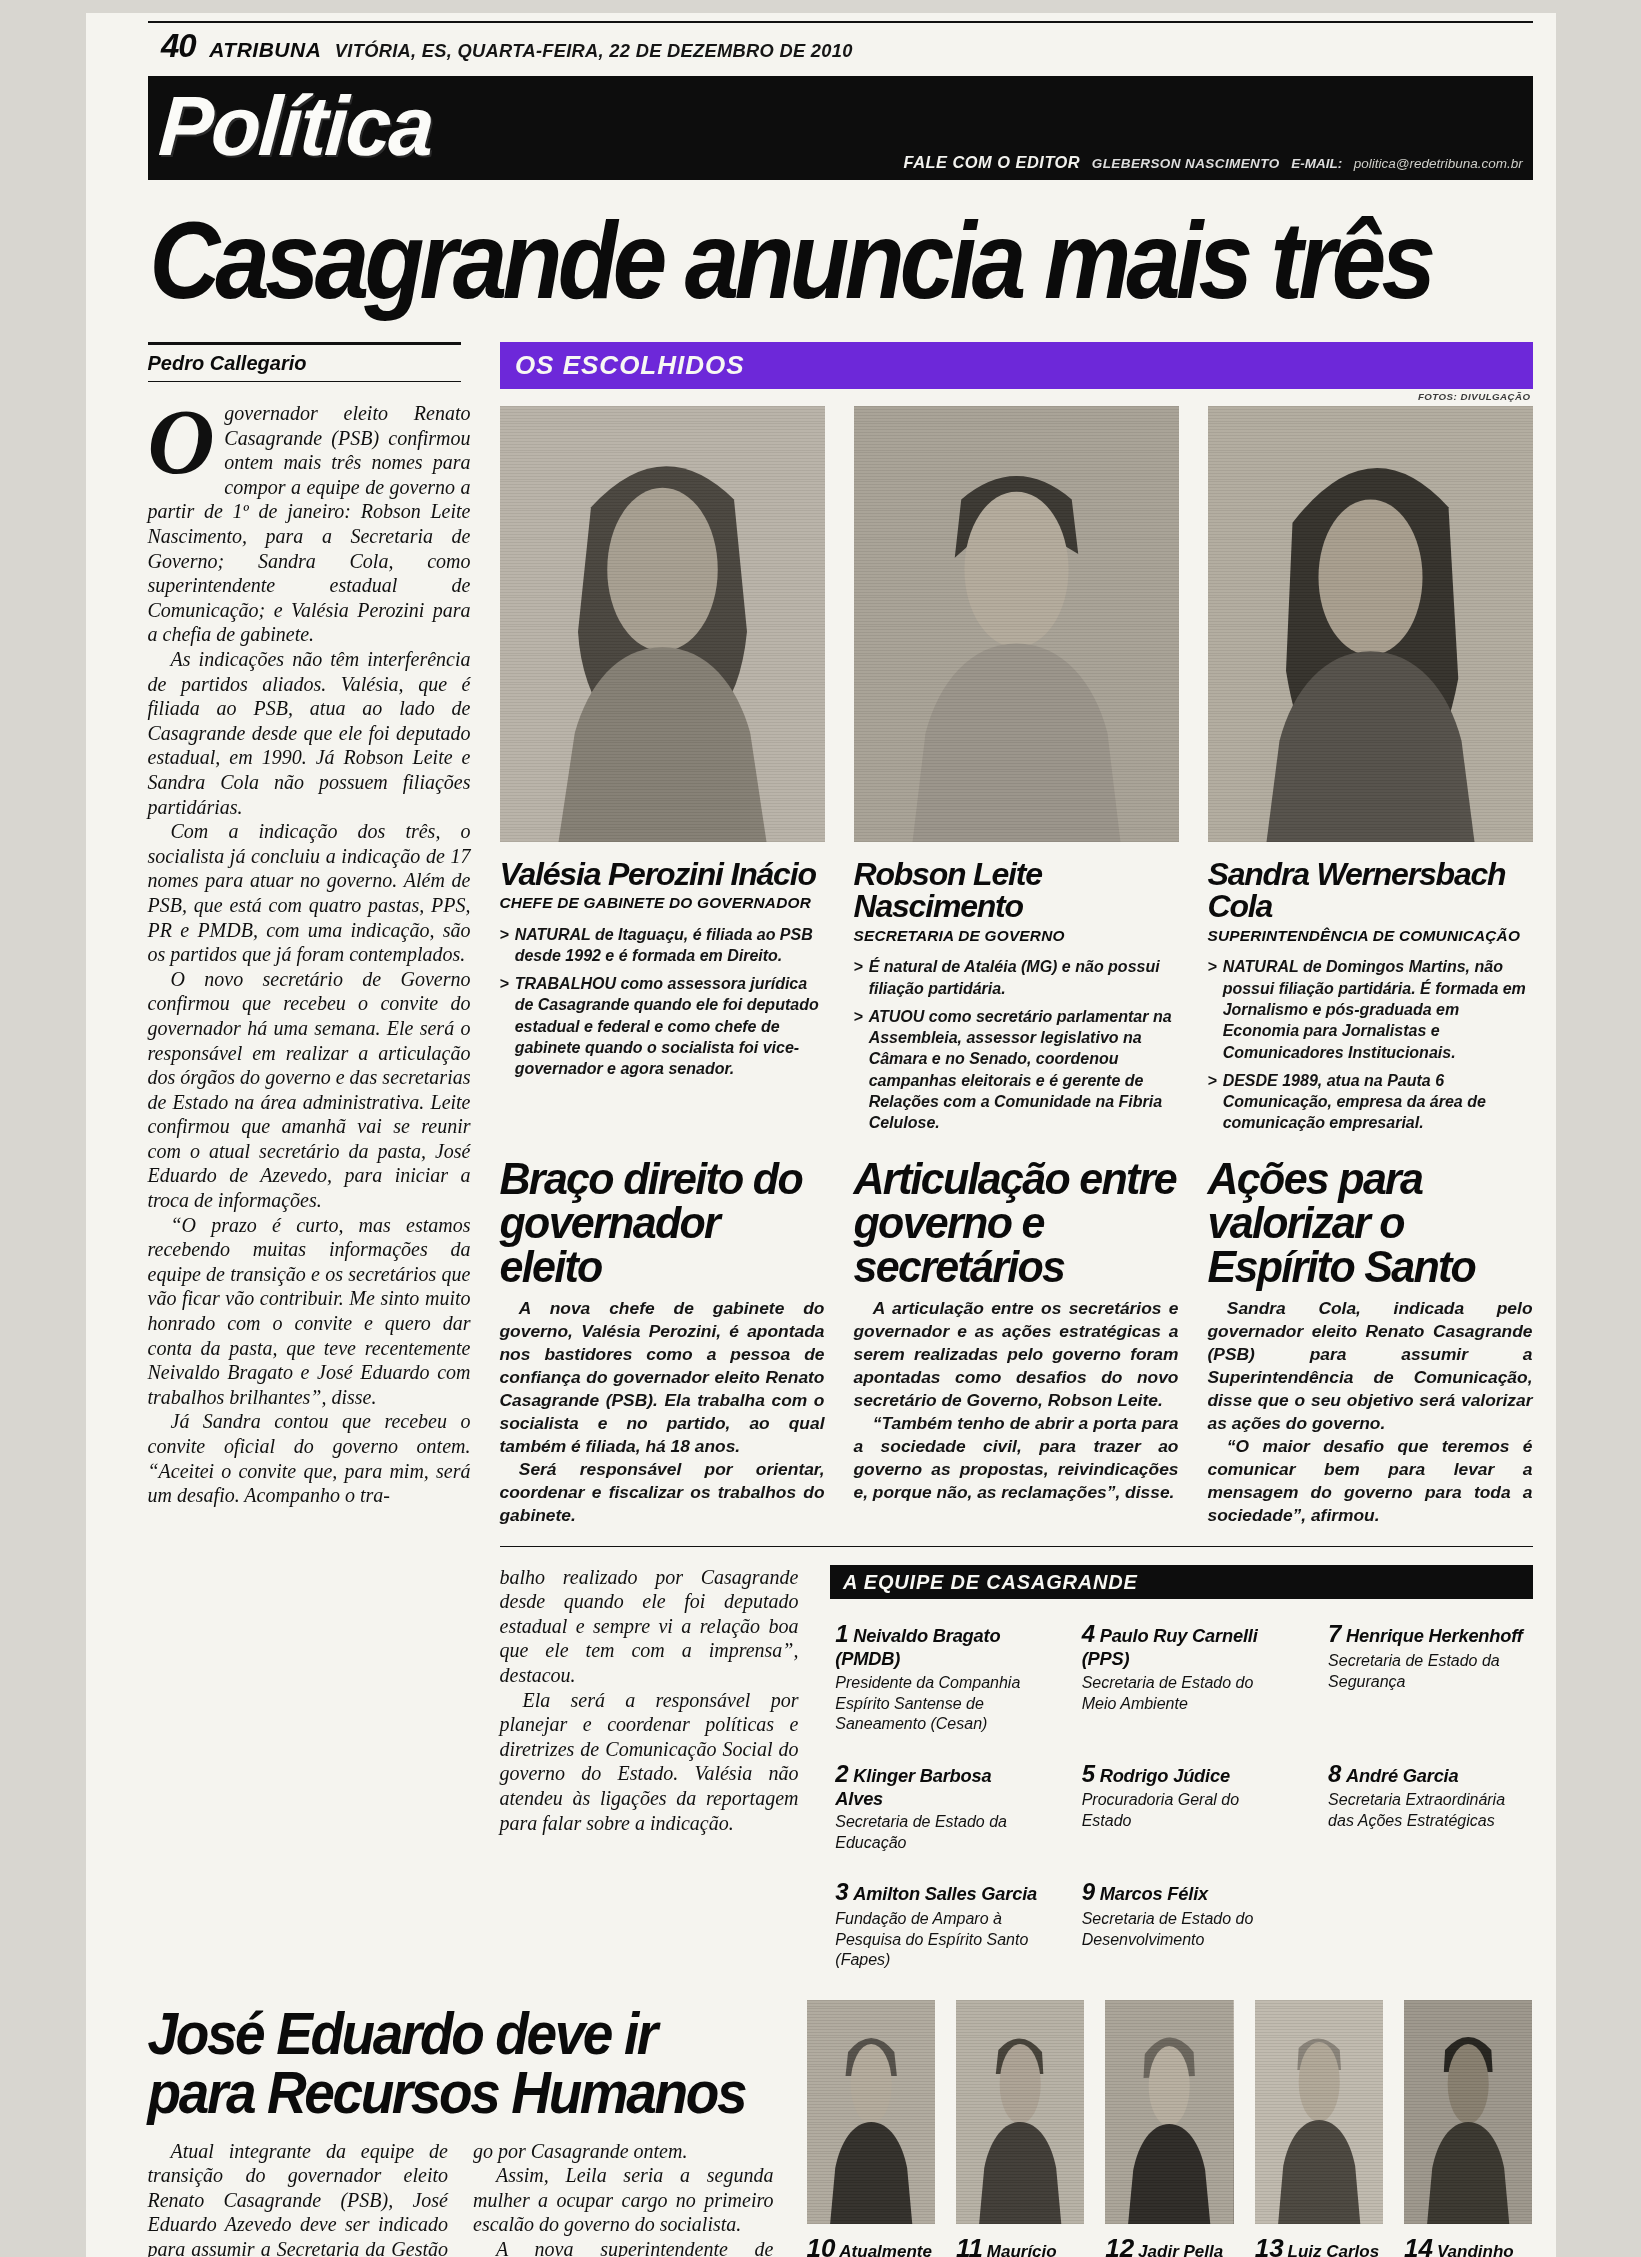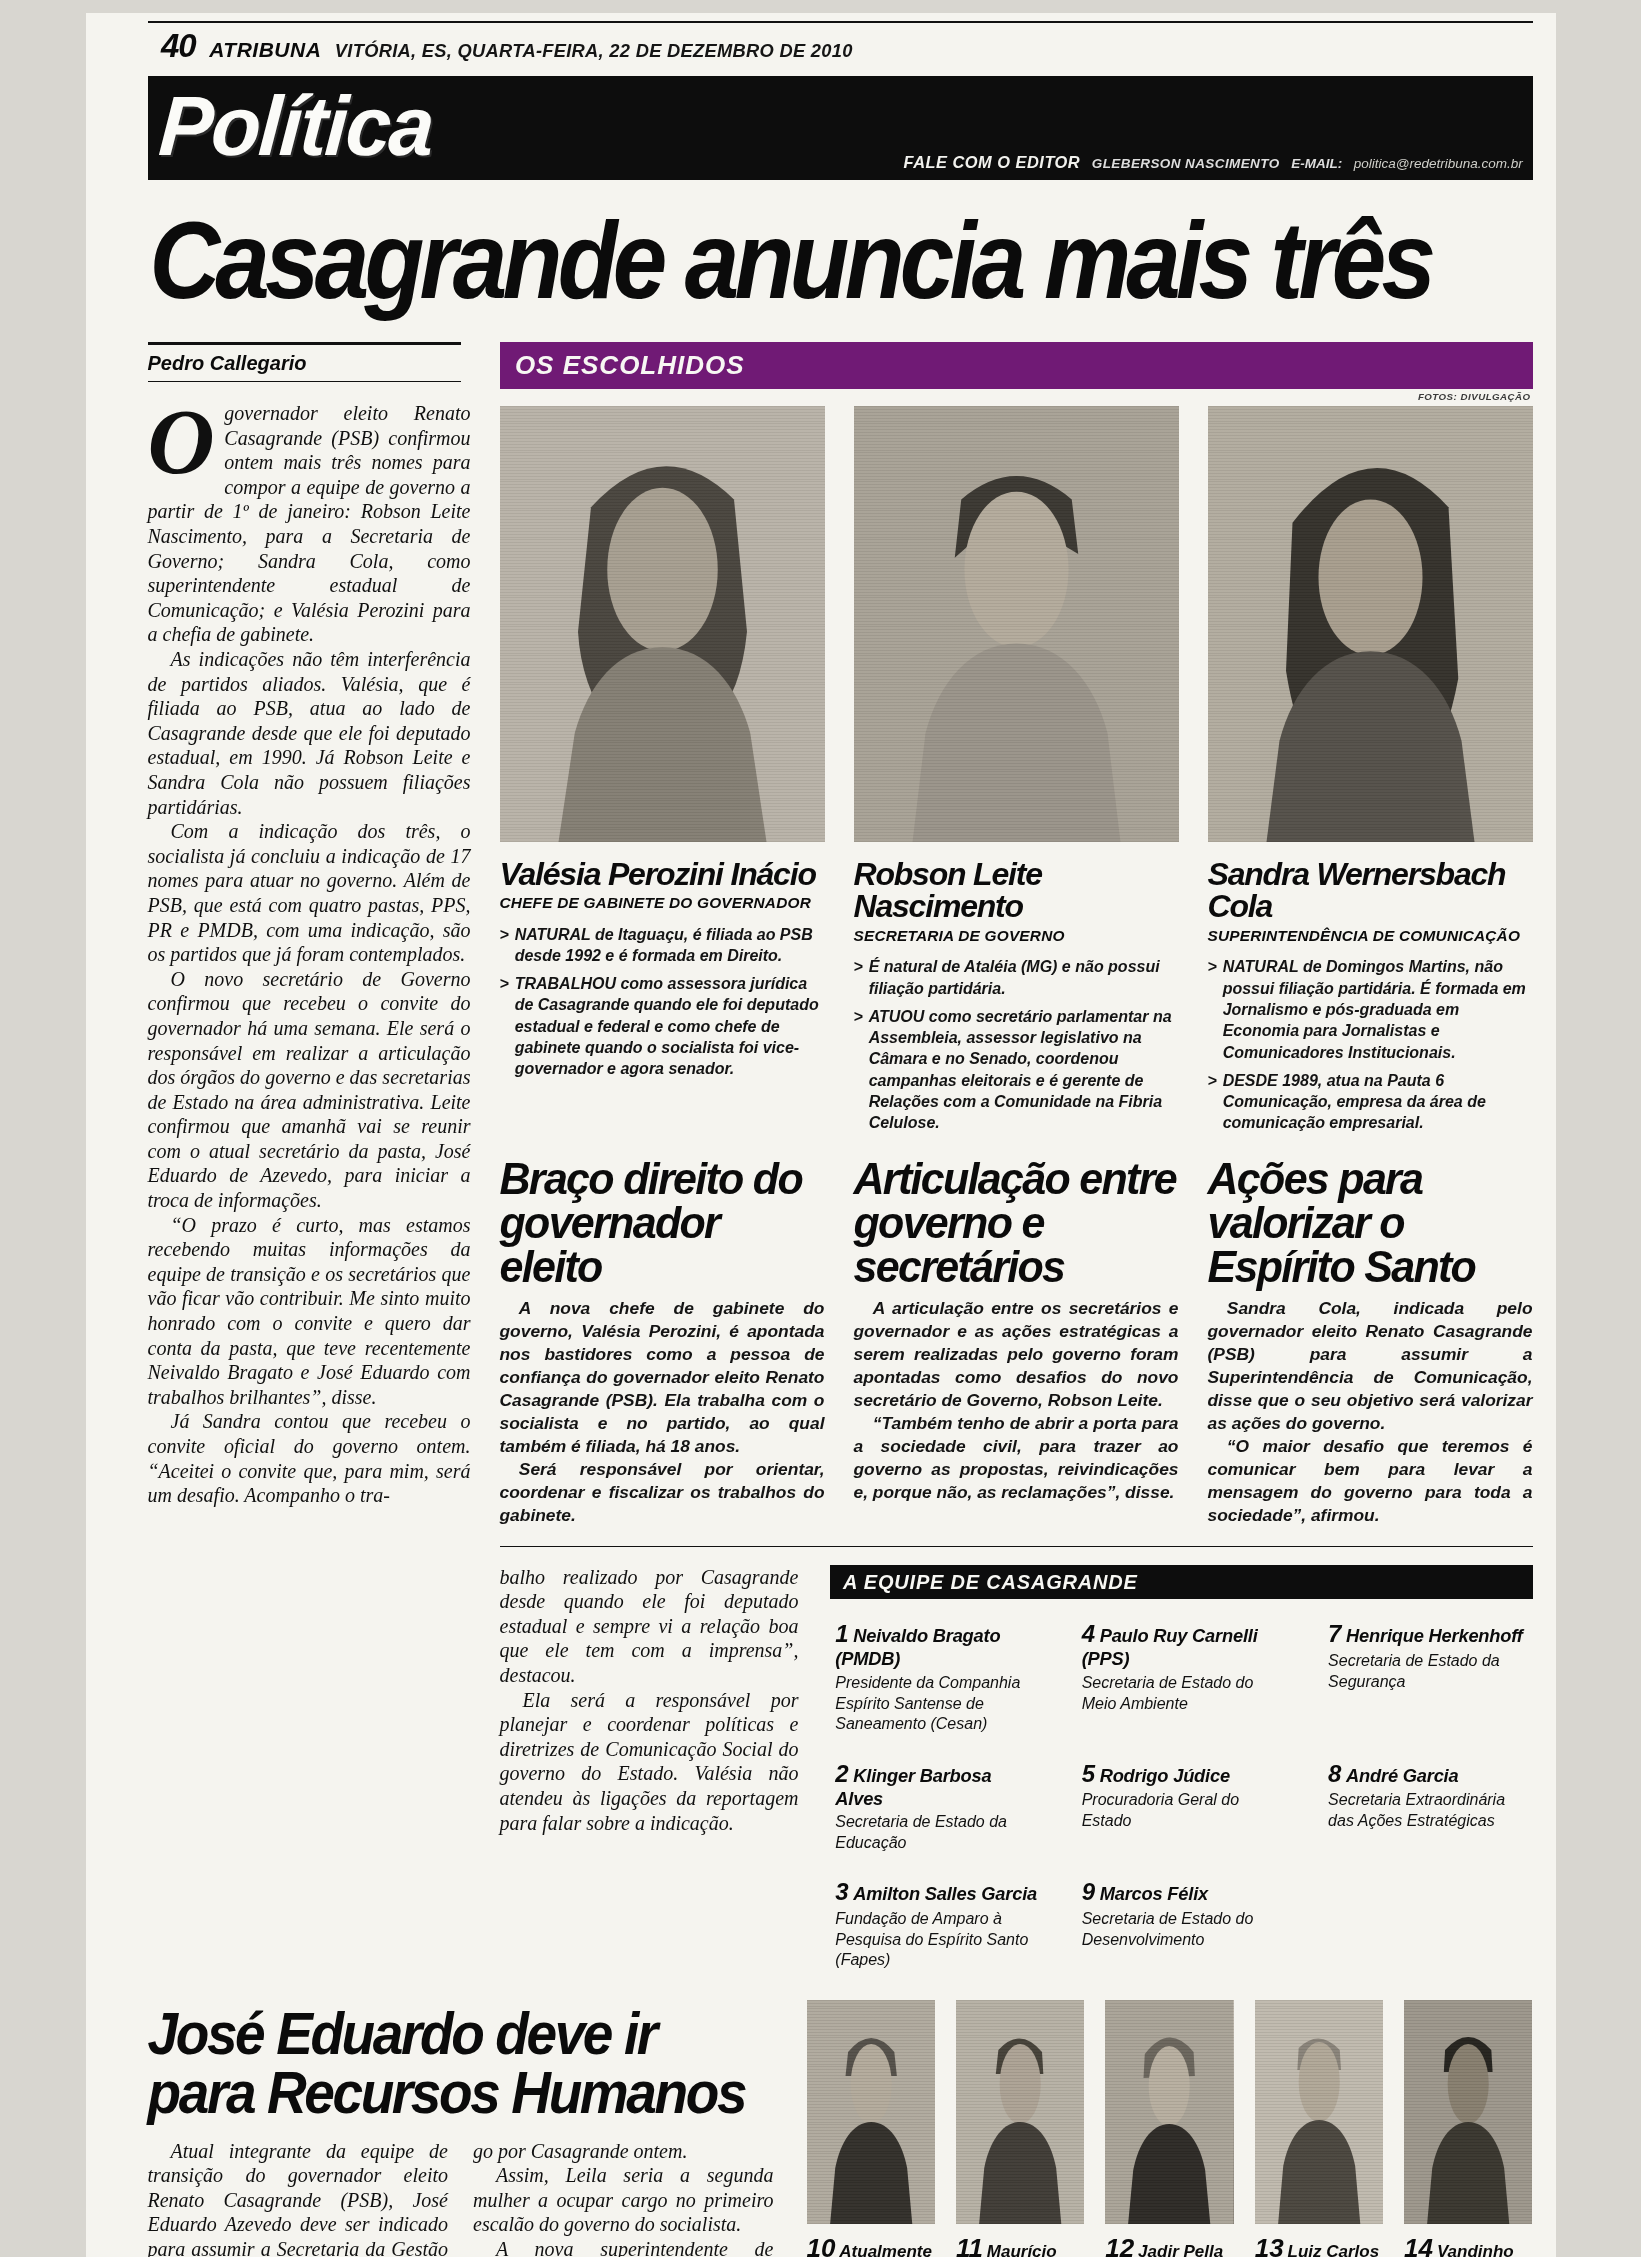--- a/index.html
+++ b/index.html
@@ -31,21 +31,21 @@
     margin:25px 0 7.7px 1.9px;transform:scaleY(1.12);transform-origin:left top;white-space:nowrap;
   }
   
   .main-grid{display:grid;grid-template-columns:323px 1fr;column-gap:29px;margin-top:39px;}
   .deck{font-size:26px;font-weight:bold;letter-spacing:-0.6px;line-height:1.32;color:#161616;margin:0 0 29px;}
   .byline{border-top:3.9px solid #111;border-bottom:1.9px solid #111;padding:6.8px 0 5.8px;font-size:20px;font-weight:bold;margin:0 9.7px 19.3px 0;}
   .serif p{font-family:"Liberation Serif",serif;font-size:20px;line-height:24.6px;text-align:justify;margin:0;text-indent:23px;color:#101010;}
   .serif p.noindent{text-indent:0;}
   .dropcap{float:left;font-family:"Liberation Serif",serif;font-weight:bold;font-size:93px;line-height:70px;padding:5.8px 9.7px 0 0;}
   
-  .esc-bar{background:#701a75;color:#f7f7f3;font-size:26px;font-weight:bold;letter-spacing:1px;padding:7.7px 0 7.7px 15.4px;}
+  .esc-bar{background:#6d28d9;color:#f7f7f3;font-size:26px;font-weight:bold;letter-spacing:1px;padding:7.7px 0 7.7px 15.4px;}
   .photo-credit{text-align:right;font-size:9.7px;font-weight:bold;color:#3a3a3a;letter-spacing:0.5px;margin:2.9px 1.9px 0 0;}
   .photos-row,.profiles-row,.subs-row{display:grid;grid-template-columns:repeat(3,1fr);column-gap:29px;}
   .photos-row{margin-top:3.9px;}
   .portrait{height:436px;position:relative;overflow:hidden;background:linear-gradient(180deg,#c9c4ba,#aba69c 60%,#8e897f);}
   .portrait svg{width:100%;height:100%;display:block;}
   .portrait::after{content:"";position:absolute;inset:0;
     background:repeating-linear-gradient(0deg,rgba(0,0,0,0.06) 0 1px,rgba(255,255,255,0.02) 1px 2.9px);}
   .profiles-row{margin-top:15.4px;}
   .p-name{font-size:32px;font-weight:bold;letter-spacing:-1.2px;line-height:1.02;}
   .p-role{font-size:15.4px;font-weight:bold;letter-spacing:0.2px;margin:3.9px 0 11.6px;}

